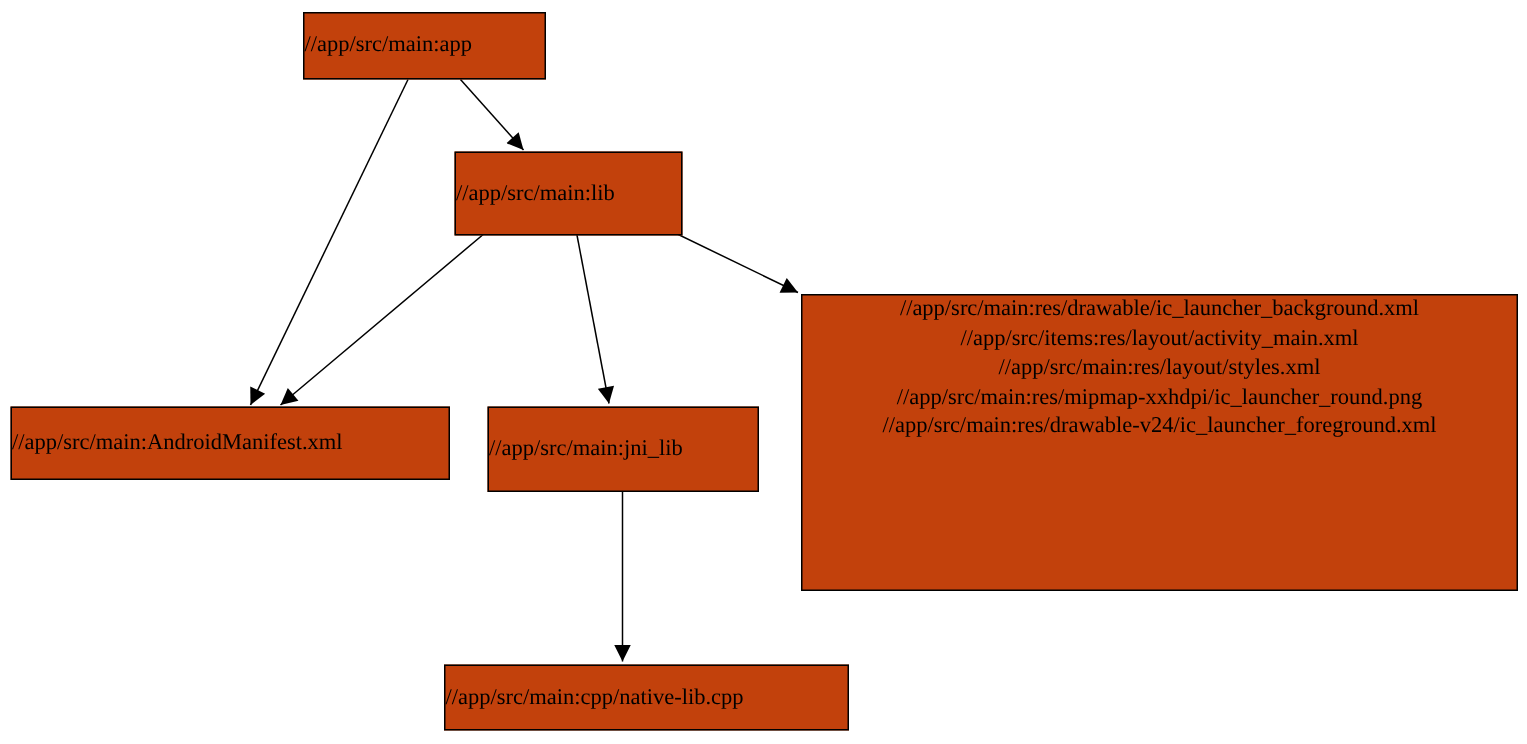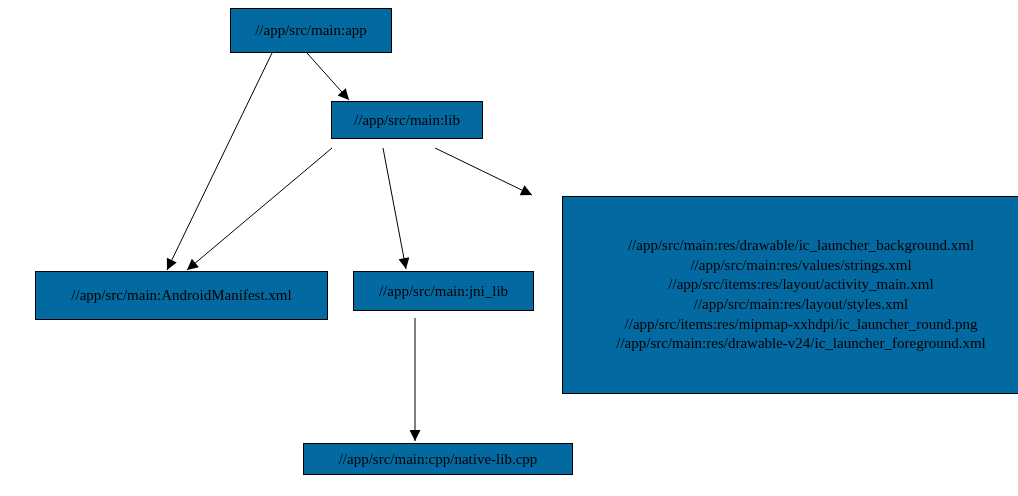--- a/index.html
+++ b/index.html
@@ -20,40 +20,39 @@
     position: absolute;
     left: 0;
     top: 0;
     width: 1018px;
     height: 496px;
   }
   .node {
     position: absolute;
     box-sizing: border-box;
     border: 1px solid #000000;
-    background: #0369a1;
+    background: #c2410c;
     display: flex;
     align-items: center;
-    justify-content: center;
+    justify-content: flex-start;
     text-align: center;
     font-size: 15px;
     line-height: 19px;
     white-space: nowrap;
-    margin-left: 28px;
   }
   .node.multiline {
     flex-direction: column;
     line-height: 19.6px;
   }
   #node-app     { left: 202px; top: 8px;   width: 162px; height: 45px; }
-  #node-lib     { left: 303px; top: 101px; width: 152px; height: 38px; }
+  #node-lib     { left: 303px; top: 101px; width: 152px; height: 56px; }
   #node-manifest{ left: 7px;   top: 271px; width: 293px; height: 49px; }
-  #node-jni-lib { left: 325px; top: 271px; width: 181px; height: 40px; }
+  #node-jni-lib { left: 325px; top: 271px; width: 181px; height: 57px; }
   #node-res     { left: 534px; top: 196px; width: 478px; height: 198px; }
-  #node-cpp     { left: 275px; top: 443px; width: 270px; height: 32px; }
+  #node-cpp     { left: 296px; top: 443px; width: 270px; height: 44px; }
   .edge-line { stroke: #000000; stroke-width: 1; }
 </style>
 </head>
 <body>
 
 <div id="canvas">
 
   <svg id="edges" viewBox="0 0 1018 496" xmlns="http://www.w3.org/2000/svg">
     <defs>
       <marker id="arrow" viewBox="0 0 10 10" refX="10" refY="5" markerWidth="13" markerHeight="11" orient="auto" markerUnits="userSpaceOnUse">
@@ -79,24 +78,23 @@
   <div id="node-manifest" class="node">
     <span>//app/src/main:AndroidManifest.xml</span>
   </div>
 
   <div id="node-jni-lib" class="node">
     <span>//app/src/main:jni_lib</span>
   </div>
 
   <div id="node-res" class="node multiline">
     <div>//app/src/main:res/drawable/ic_launcher_background.xml</div>
-    <div>//app/src/main:res/values/strings.xml</div>
     <div>//app/src/items:res/layout/activity_main.xml</div>
     <div>//app/src/main:res/layout/styles.xml</div>
-    <div>//app/src/items:res/mipmap-xxhdpi/ic_launcher_round.png</div>
+    <div>//app/src/main:res/mipmap-xxhdpi/ic_launcher_round.png</div>
     <div>//app/src/main:res/drawable-v24/ic_launcher_foreground.xml</div>
   </div>
 
   <div id="node-cpp" class="node">
     <span>//app/src/main:cpp/native-lib.cpp</span>
   </div>
 
 </div>
 
 </body></html>

